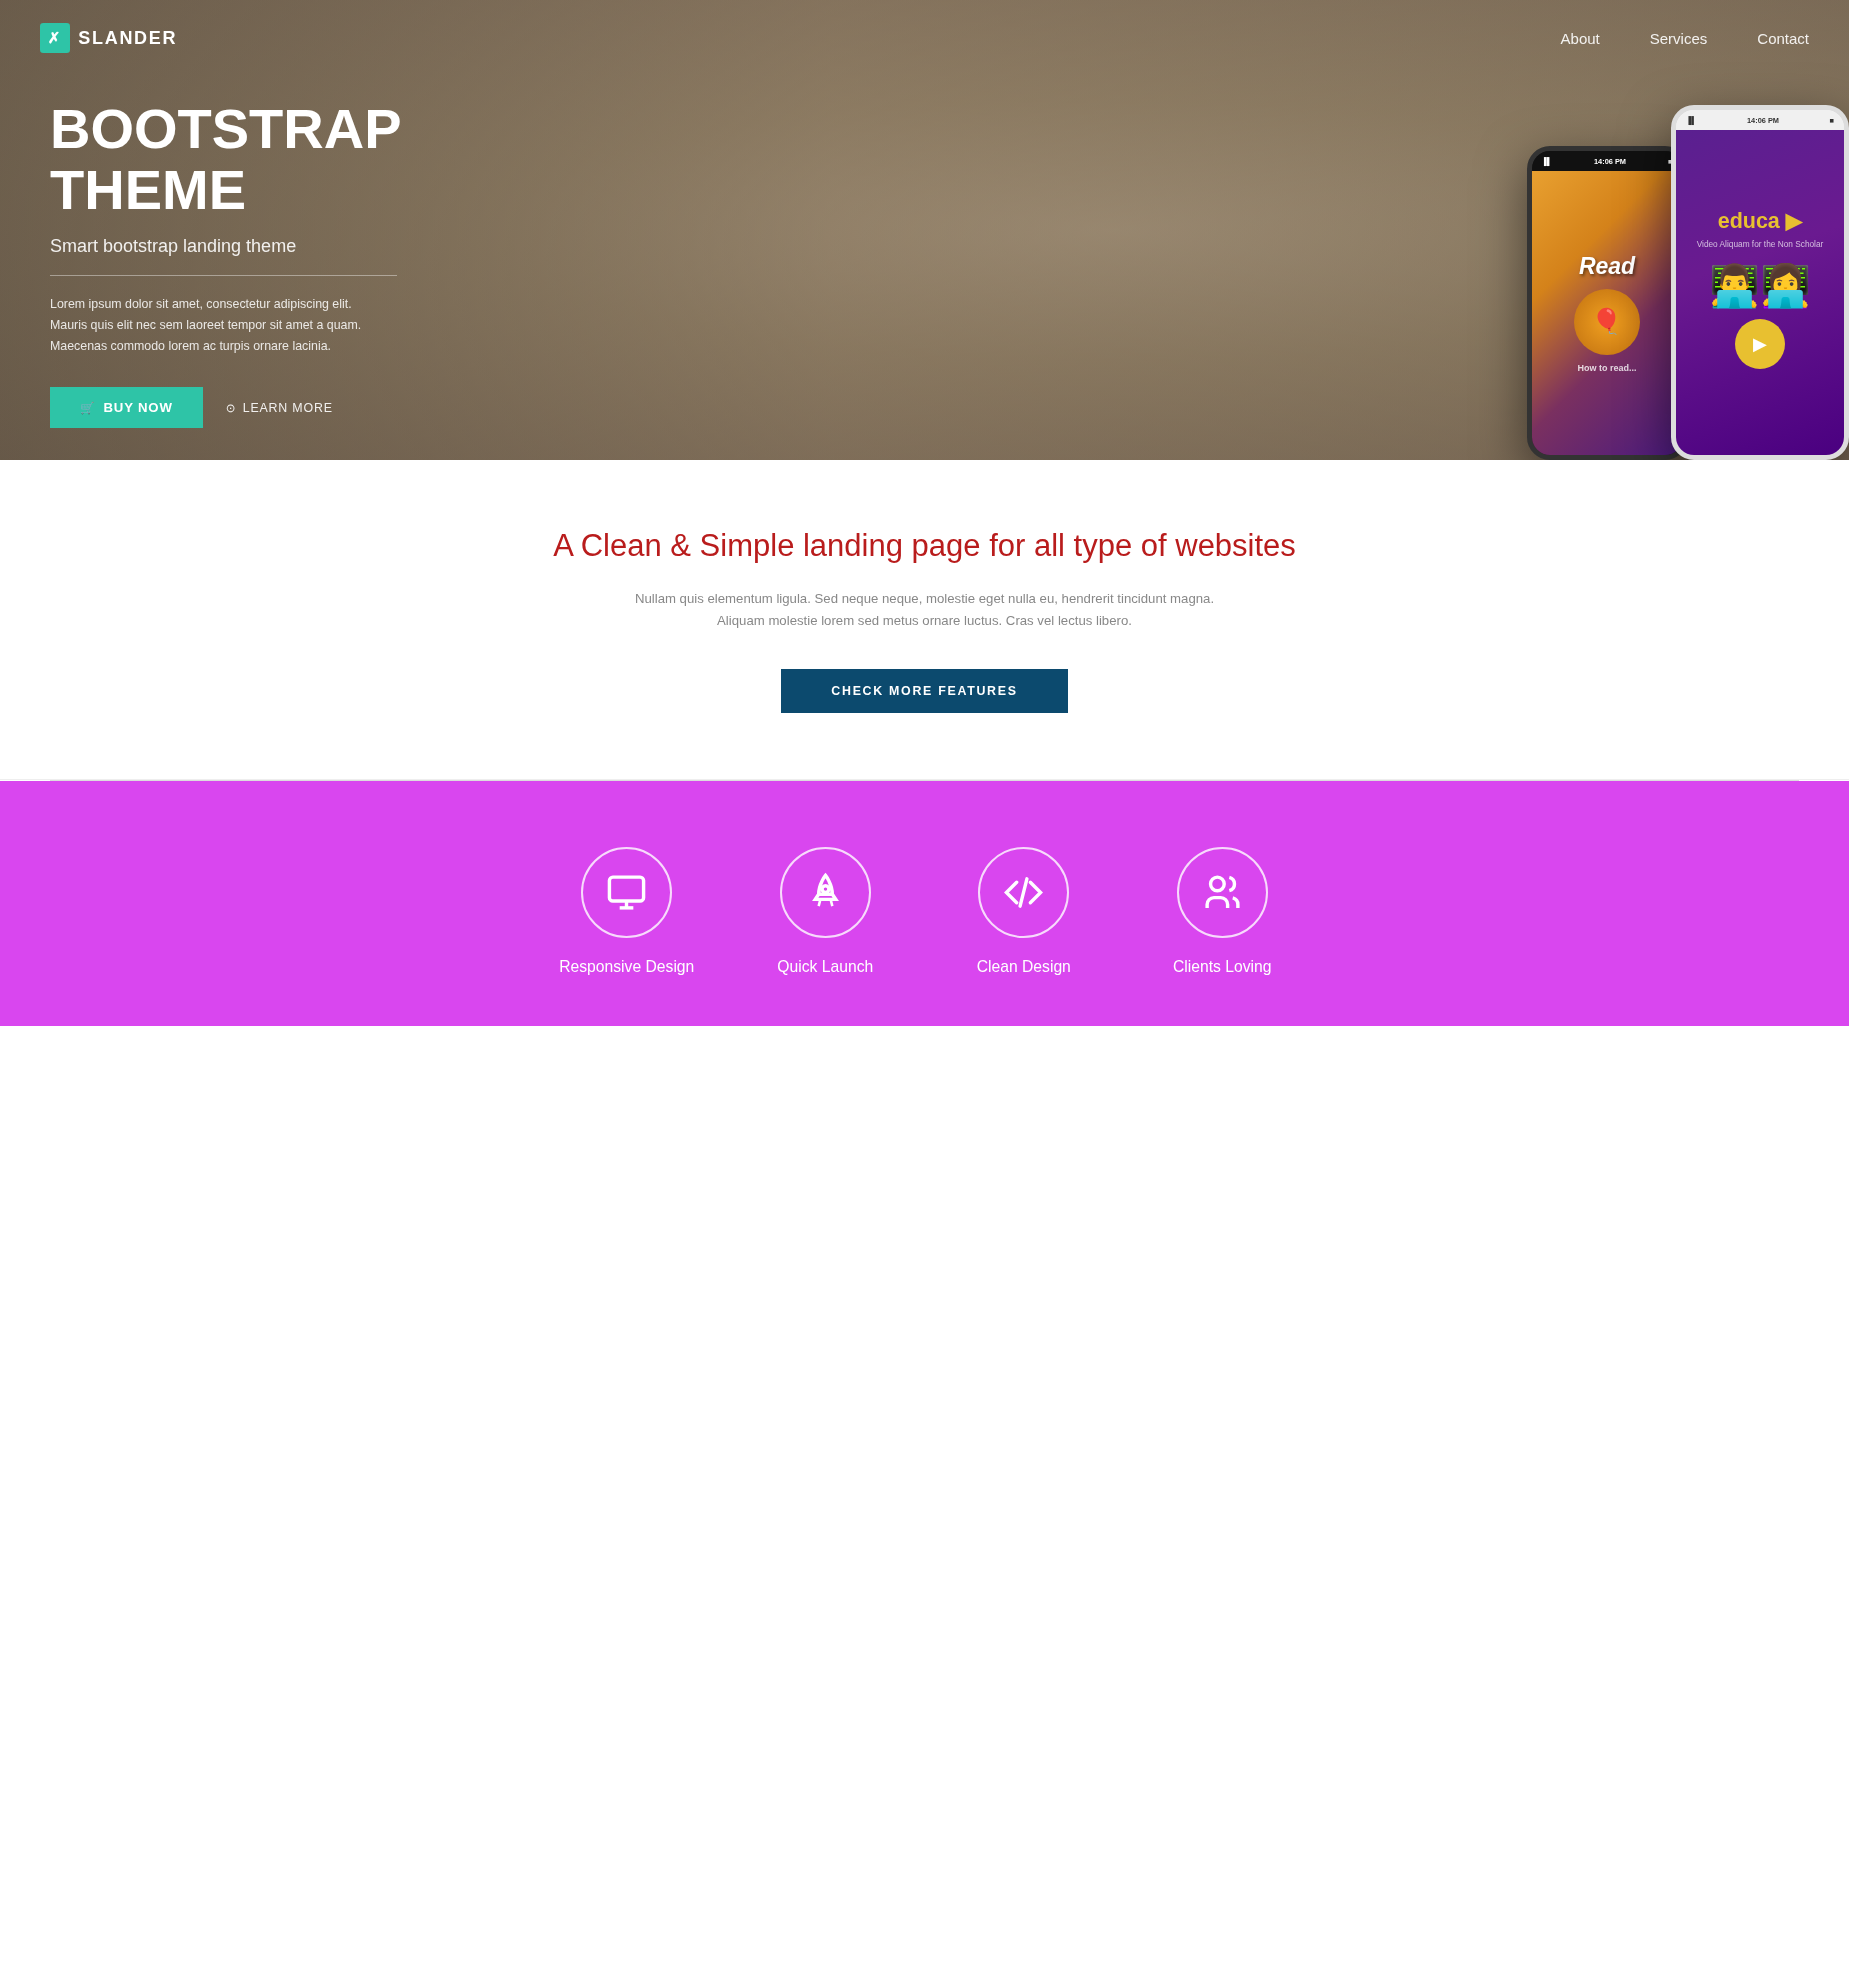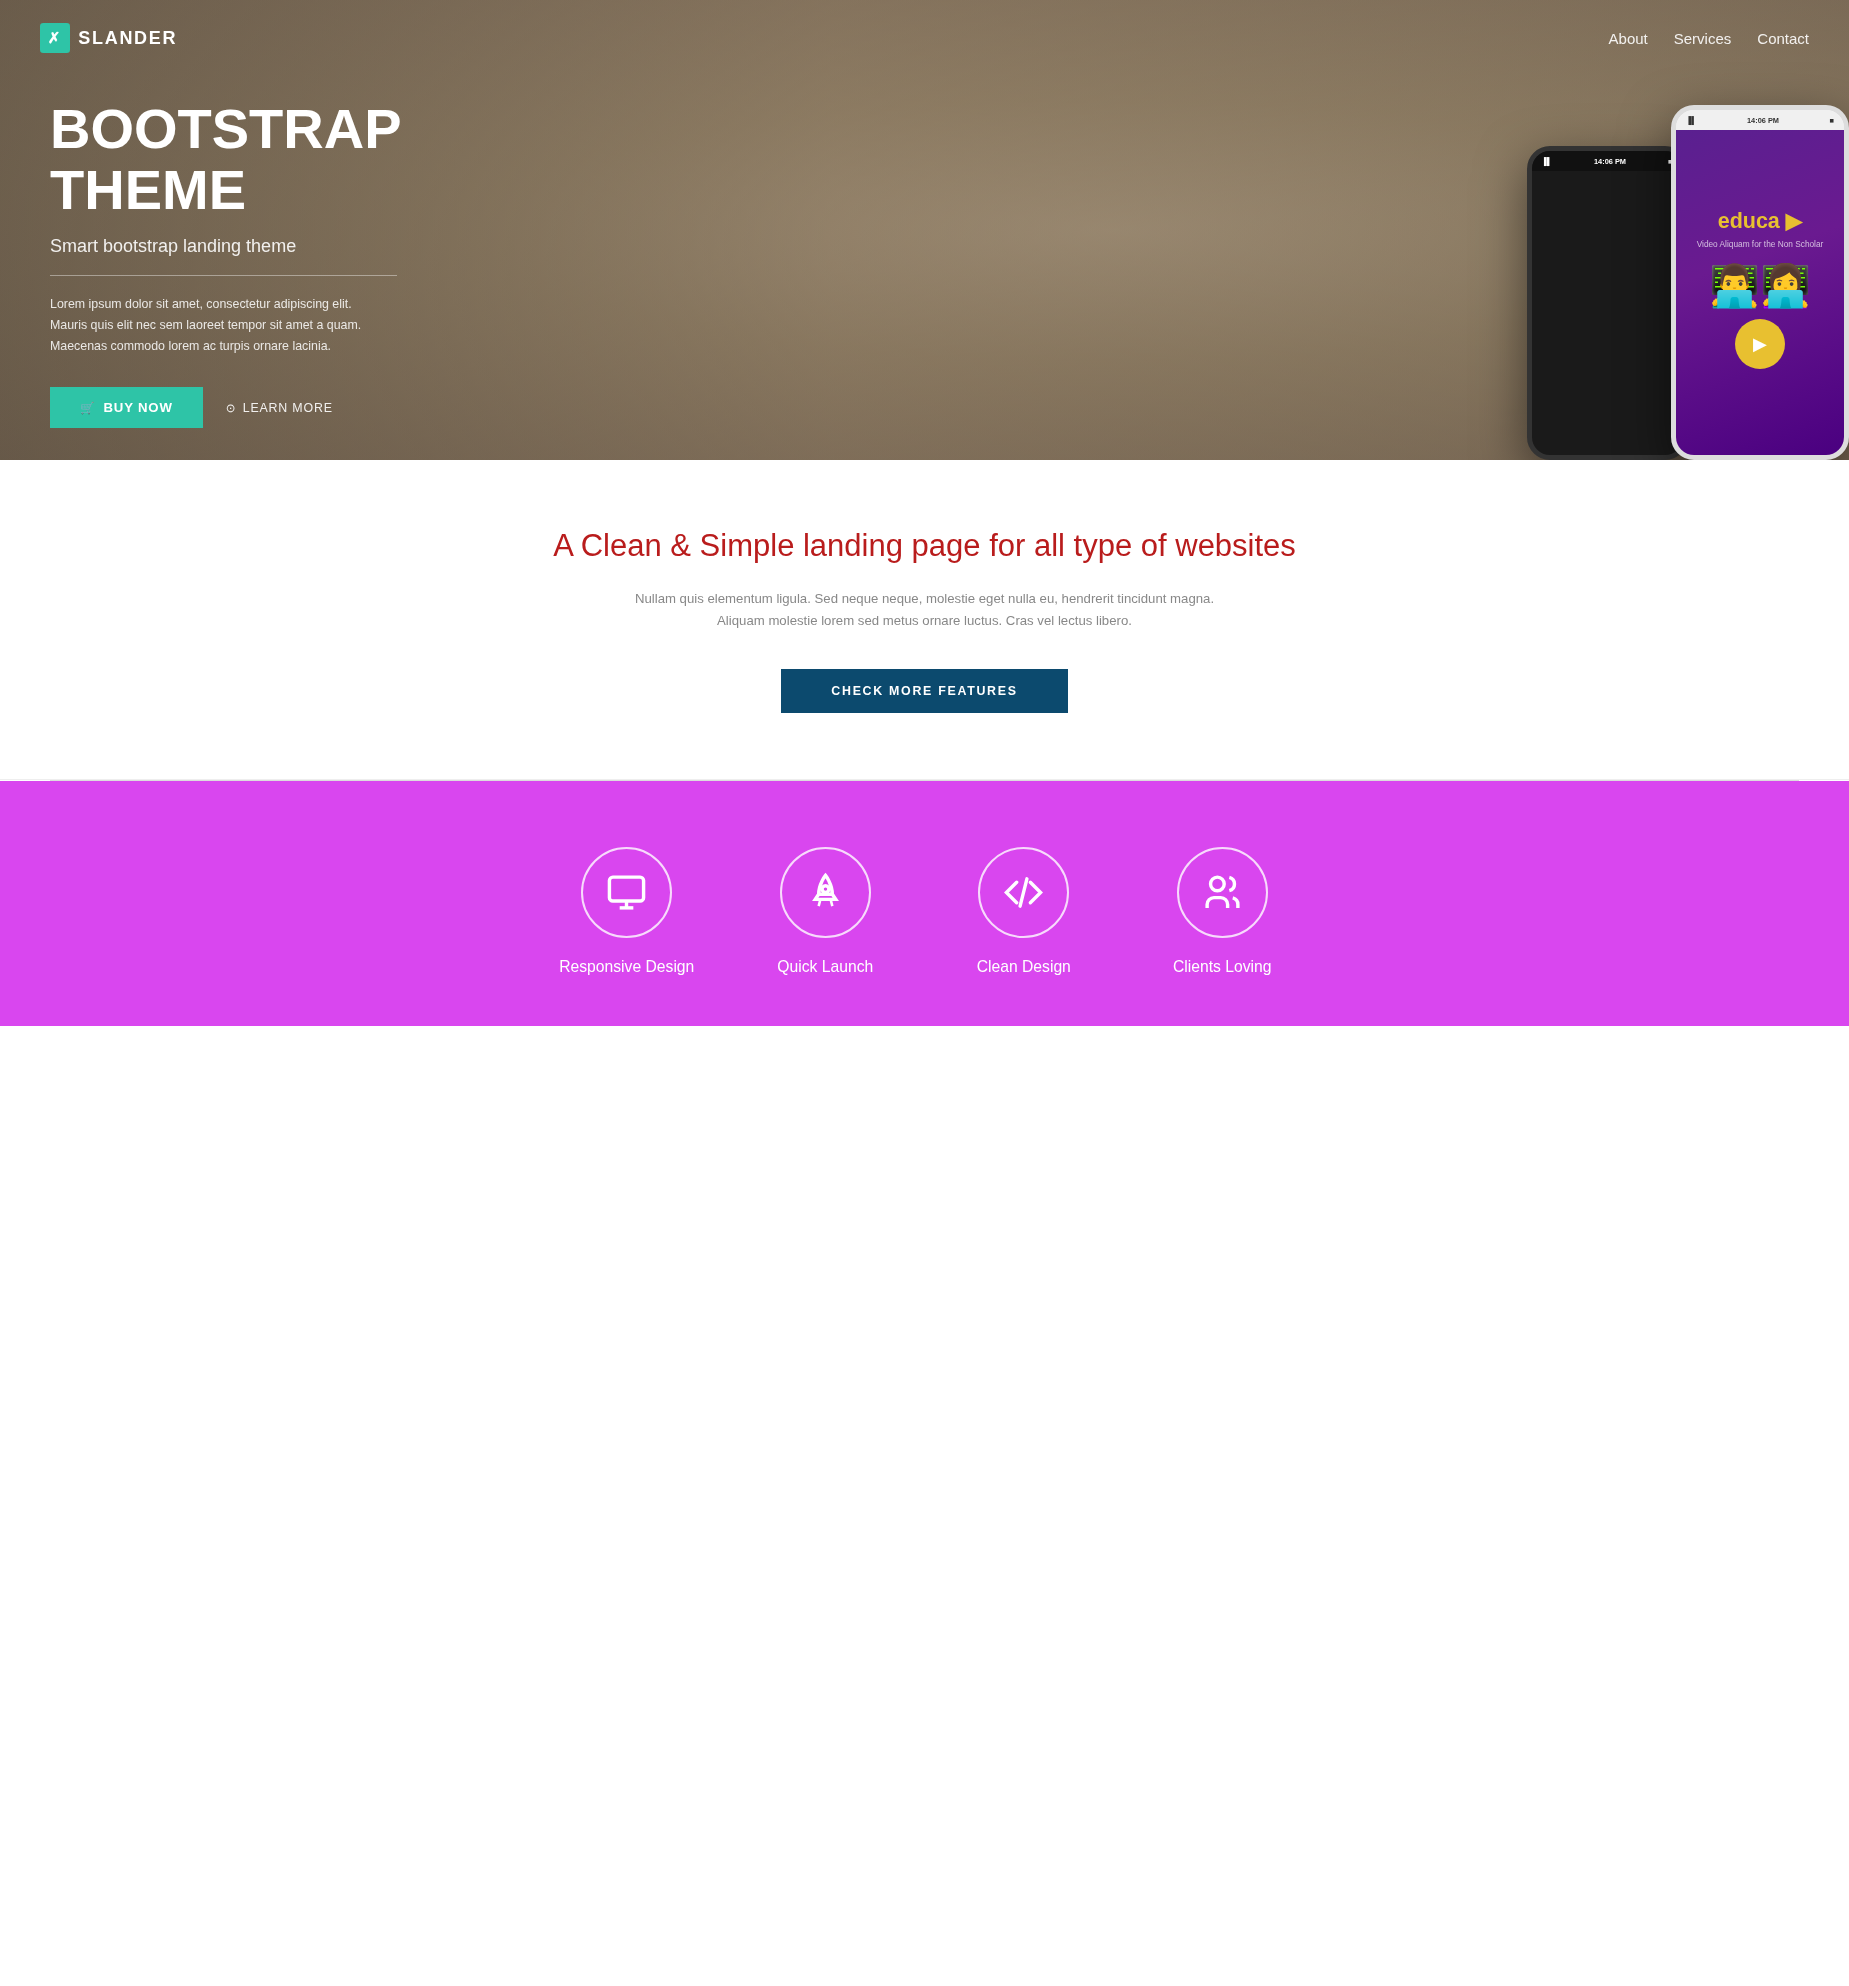--- a/index.html
+++ b/index.html
@@ -31,21 +31,21 @@
       display: flex;
       align-items: center;
       justify-content: center;
       border-radius: 3.3px;
       font-size: 15px;
       font-weight: 900;
       color: #fff;
     }
     .nav-links {
       display: flex;
-      gap: 26px;
+      gap: 50px;
     }
     .nav-links a {
       color: #fff;
       text-decoration: none;
       font-size: 15px;
       font-weight: 400;
       opacity: 0.9;
     }
 
     
@@ -332,20 +332,27 @@
   </div>
 
   <div class="hero-phones">
 
     <div class="phone phone-black">
       <div class="phone-status-bar">
         <span>▐▌</span>
         <span>14:06 PM</span>
         <span>■</span>
       </div>
+      <div class="phone-screen">
+        <div style="text-align:center; padding:16.5px;">
+          <div style="font-size:23px; font-style:italic; font-weight:900; color:#fff; text-shadow: 1.7px 1.7px 3.3px rgba(0,0,0,0.5);">Read</div>
+          <div style="width:66px; height:66px; background:radial-gradient(circle, #f0a020, #c07010); border-radius:50%; margin:8.3px auto; display:flex; align-items:center; justify-content:center; font-size:25px;">🎈</div>
+          <div style="font-size:9px; color:rgba(255,255,255,0.8);">How to read...</div>
+        </div>
+      </div>
     </div>
 
     <div class="phone phone-white">
       <div class="phone-status-bar">
         <span>▐▌</span>
         <span>14:06 PM</span>
         <span>■</span>
       </div>
       <div class="phone-screen">
         <div style="text-align:center; padding:16.5px;">

